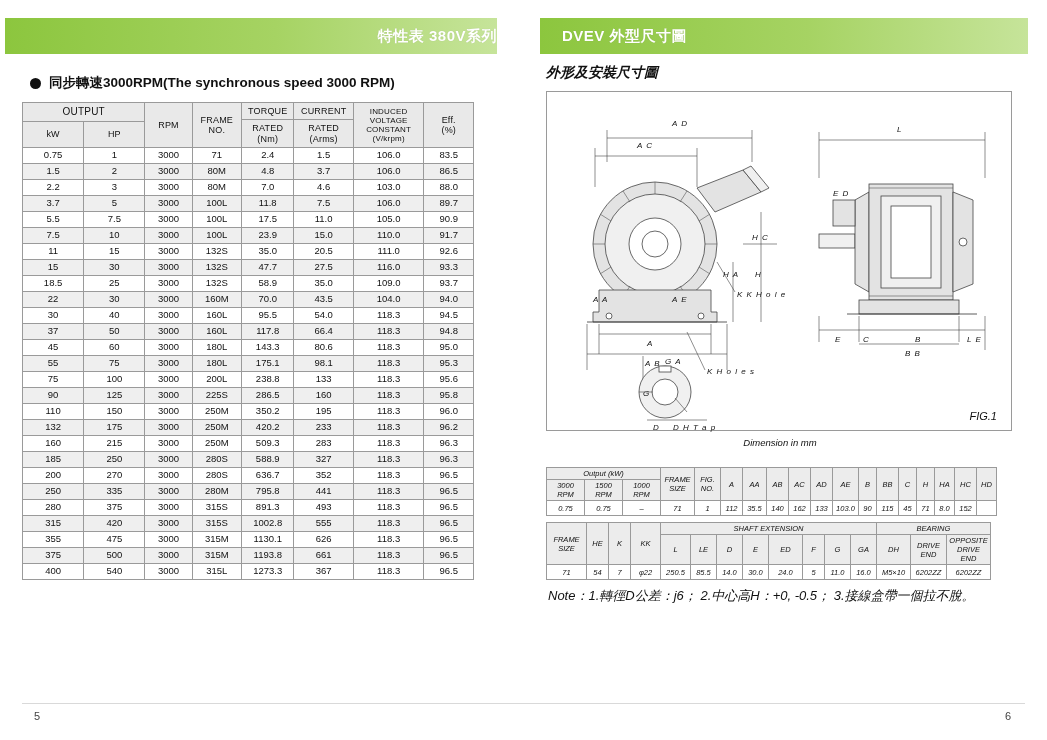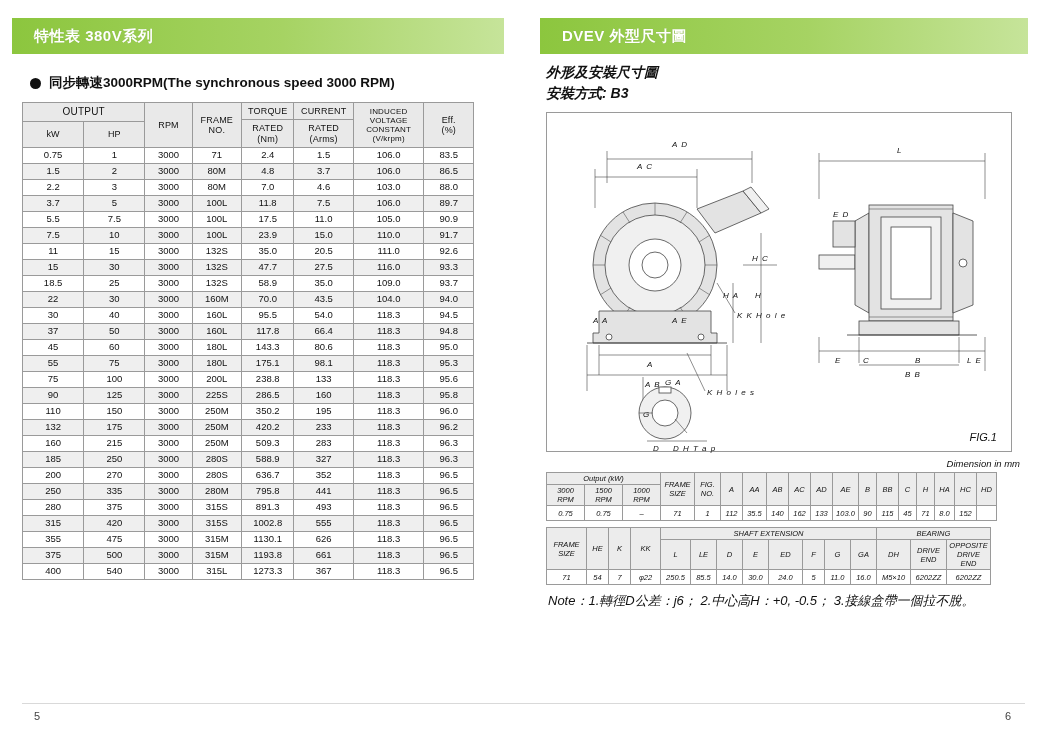--- a/index.html
+++ b/index.html
@@ -13,21 +13,21 @@
     overflow: hidden;
   }
   .page { position:absolute; inset:0; }
 
   
   .hdr {
     position:absolute; top:18px; height:36px;
     background: linear-gradient(to right, #8cc63e 0%, #a6d363 55%, #c6e49a 100%);
     display:flex; align-items:center;
   }
-  .hdr.left  { left:12px;  width:492px; }
+  .hdr.left  { left:5px;  width:492px;justify-content:flex-end; }
   .hdr.right { left:540px; width:488px;
     background: linear-gradient(to right, #8cc63e 0%, #a6d363 55%, #c6e49a 100%); }
   .hdr .txt {
     color:#ffffff; font-size:15px; font-weight:bold; letter-spacing:.5px;
     margin-left:22px; text-shadow:0 0 1px rgba(0,0,0,.15);
   }
 
   
   .left-col { position:absolute; left:22px; top:66px; width:500px; }
   .bullet-row { display:flex; align-items:center; gap:8px; margin:8px 0 10px 8px; }
@@ -62,21 +62,21 @@
   
   .right-col { position:absolute; left:540px; top:62px; width:492px;font-style:italic; }
   .r-title { font-size:14px; font-weight:bold; color:#111; line-height:1.5; margin-left:6px;}
   .fig-box {
     margin-top:8px; margin-left:6px;
     width:466px; height:340px;
     border:1px solid #9a9a9a; background:#fff;
     position:relative;
   }
   .fig-label { position:absolute; right:14px; bottom:8px; font-size:11px; color:#111; }
-  .dim-note { text-align:right; font-size:9.5px; color:#111; margin:6px 12px 3px 0; }
+  .dim-note { text-align:center; font-size:9.5px; color:#111; margin:6px 12px 19px 0; }
 
   table.dim {
     border-collapse:collapse; font-size:7.5px; color:#111;
     margin-left:6px;
   }
   table.dim th, table.dim td {
     border:1px solid #9a9a9a; text-align:center; padding:1px 2px; line-height:1.2;
   }
   table.dim th { background:#ececec; font-weight:normal; }
   table.dim td { background:#fff; height:15px; }
@@ -412,21 +412,20 @@
             <td>367</td>
             <td>118.3</td>
             <td>96.5</td>
           </tr>
         </tbody>
     </table>
   </div>
 
   <div class="right-col">
     <div class="r-title">外形及安裝尺寸圖</div>
-    <div class="r-title">安裝方式: B3</div>
 
     <div class="fig-box">
       <svg width="466" height="340" viewBox="0 0 466 340">
 
         <line class="dim-ln" x1="60" y1="38" x2="60" y2="70"></line>
         <line class="dim-ln" x1="205" y1="38" x2="205" y2="70"></line>
         <line class="dim-ln" x1="60" y1="46" x2="205" y2="46"></line>
         <text class="lbl" x="125" y="34">A D</text>
         <line class="dim-ln" x1="48" y1="56" x2="48" y2="95"></line>
         <line class="dim-ln" x1="150" y1="56" x2="150" y2="95"></line>

